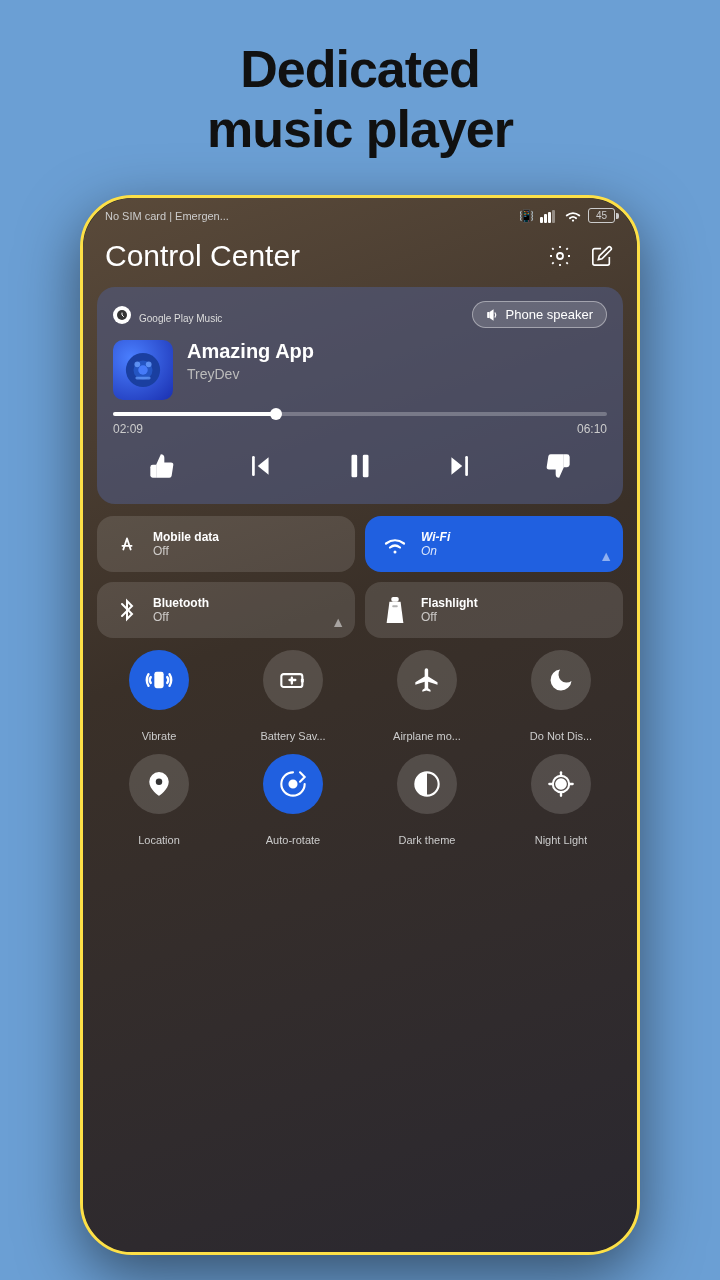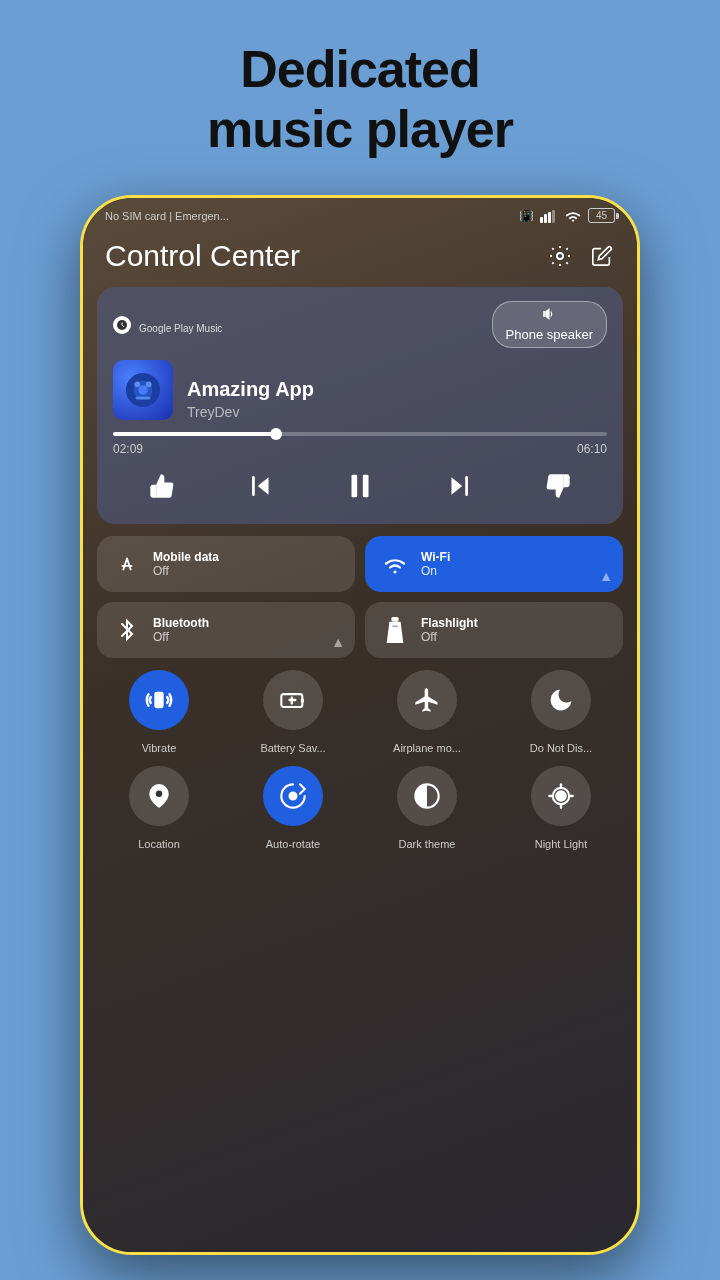--- a/index.html
+++ b/index.html
@@ -162,25 +162,24 @@
       background: rgba(255,255,255,0.15);
       border: 1.5px solid rgba(255,255,255,0.4);
       border-radius: 20px;
       padding: 5px 13px;
       color: #fff;
       font-size: 13px;
       display: flex;
       align-items: center;
       gap: 6px;
       cursor: pointer;
-      flex-direction: column;
     }
     .music-info {
       display: flex;
-      align-items: flex-end;
+      align-items: flex-start;
       gap: 14px;
       margin-bottom: 12px;
     }
     .album-art {
       width: 60px;
       height: 60px;
       border-radius: 10px;
       background: linear-gradient(135deg, #3a5fcd, #1a3fa0);
       display: flex;
       align-items: center;
@@ -278,20 +277,21 @@
       padding: 14px 16px;
       display: flex;
       align-items: center;
       gap: 12px;
       cursor: pointer;
       position: relative;
       overflow: hidden;
     }
     .toggle-tile.active {
       background: #2060e0;
+      font-style: italic;
     }
     .toggle-tile-icon {
       font-size: 22px;
       color: #fff;
       width: 28px;
       display: flex;
       align-items: center;
       justify-content: center;
     }
     .toggle-tile-label { color: #fff; }
@@ -316,21 +316,21 @@
     .quick-row {
       display: grid;
       grid-template-columns: repeat(4, 1fr);
       gap: 10px;
       margin: 0 14px 12px;
     }
     .quick-item {
       display: flex;
       flex-direction: column;
       align-items: center;
-      gap: 12px;
+      gap: 20px;
       cursor: pointer;
     }
     .quick-circle {
       width: 60px;
       height: 60px;
       border-radius: 50%;
       background: rgba(255,255,255,0.15);
       display: flex;
       align-items: center;
       justify-content: center;

